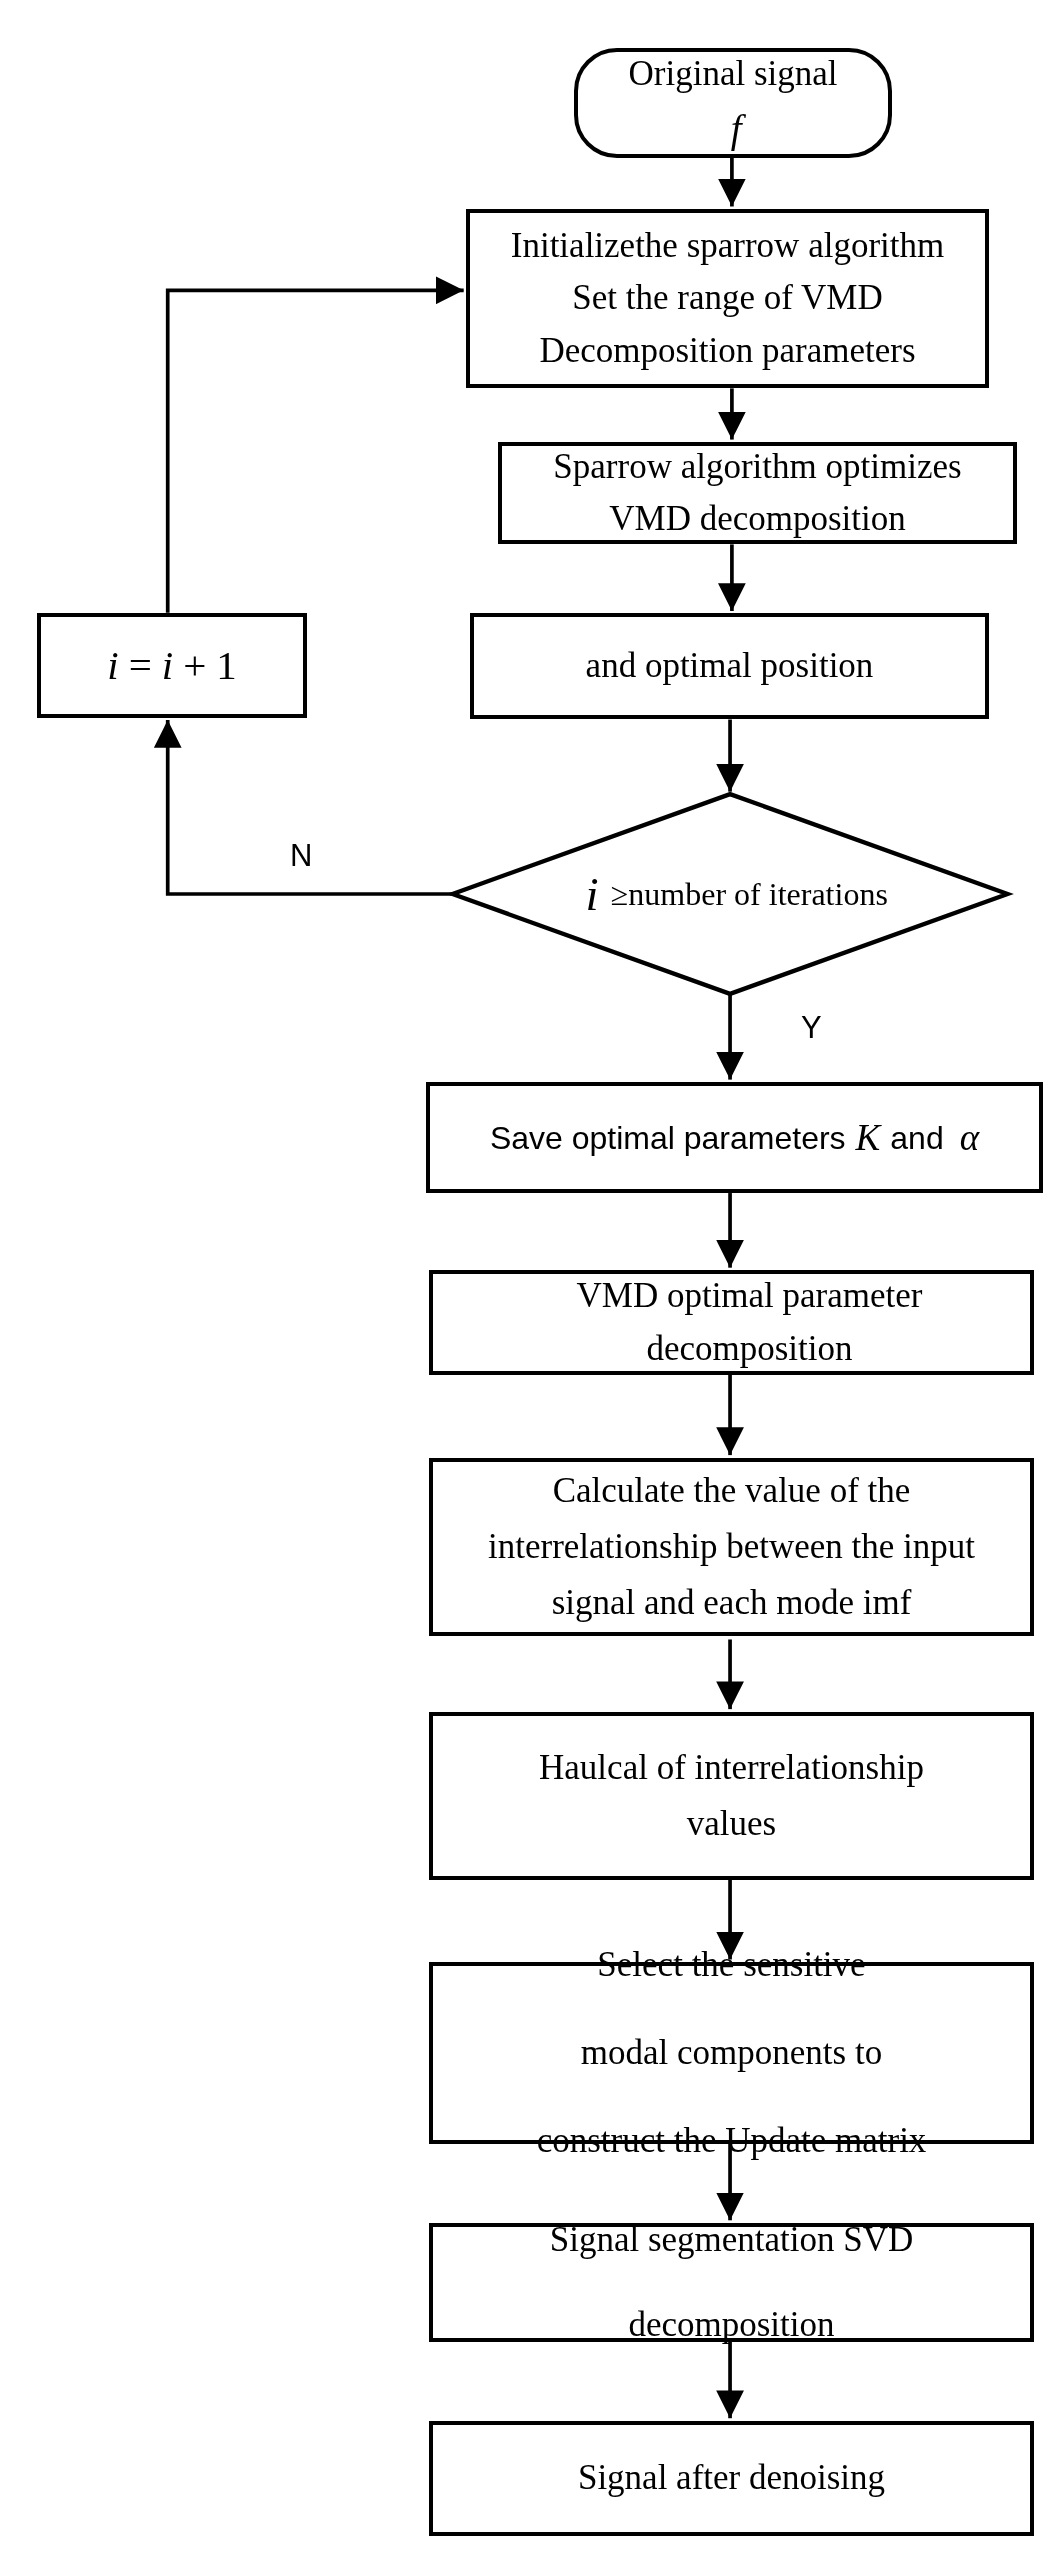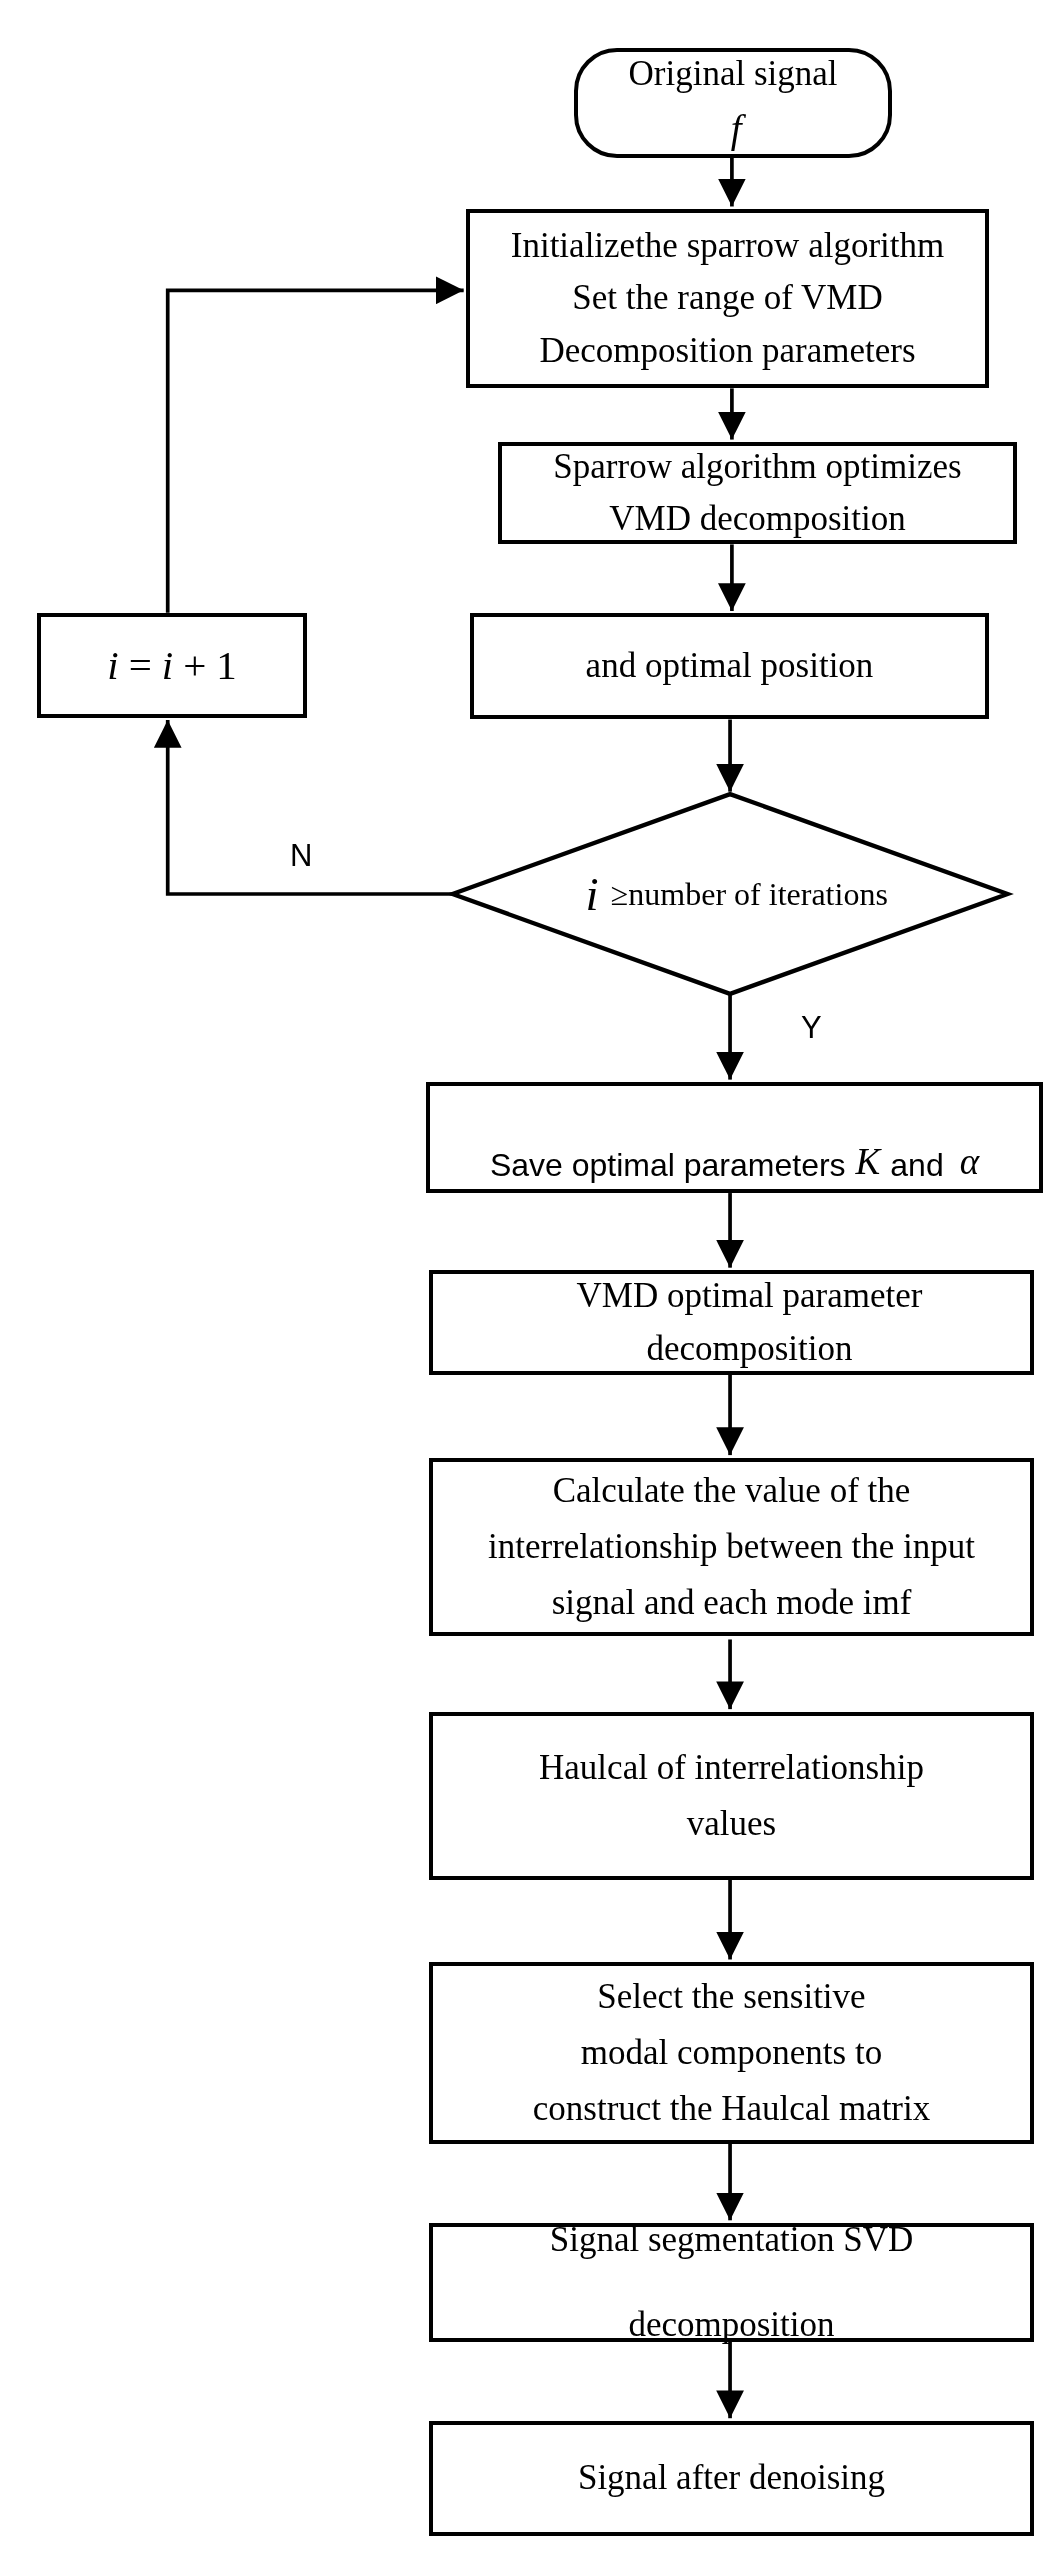--- a/index.html
+++ b/index.html
@@ -47,29 +47,29 @@
   #diamond-text {
     position: absolute;
     left: 453px; top: 794px;
     width: 555px; height: 200px;
     display: flex; align-items: center; justify-content: center;
     text-align: center; font-size: 32px; white-space: nowrap;
   }
   #diamond-text .var { font-style: italic; font-size: 47px; margin-right: 12.3px; }
   #box-save      { left: 426px;  top: 1082px; width: 617px; height: 111px;
                    flex-direction: row; white-space: nowrap;
-                   font-family: "Liberation Sans", sans-serif; font-size: 32px; align-items: flex-end; }
+                   font-family: "Liberation Sans", sans-serif; font-size: 32px; }
   #box-save .var { font-family: "Liberation Serif", serif; font-style: italic;
                    font-size: 37px; margin-left: 10px; }
   #box-save .mid { margin-left: 10px; }
   #box-save .var2 { margin-left: 16px; }
   #box-vmd       { left: 429px;  top: 1270px; width: 605px;  height: 105px; padding-left: 36px; }
   #box-calc      { left: 429px;  top: 1458px; width: 605px;  height: 178px; line-height: 1.6; }
   #box-judge     { left: 429px;  top: 1712px; width: 605px;  height: 168px; line-height: 1.6; }
-  #box-select    { left: 429px;  top: 1962px; width: 605px;  height: 182px; line-height: 1.6; }
+  #box-select    { left: 429px;  top: 1962px; width: 605px;  height: 182px; line-height: 1.6; gap: 32px; }
   #box-svd       { left: 429px;  top: 2223px; width: 605px;  height: 119px; gap: 32px; }
   #box-denoise   { left: 429px;  top: 2421px; width: 605px;  height: 115px; }
   .branch-label {
     position: absolute;
     font-family: "Liberation Sans", sans-serif;
     font-size: 31px;
     line-height: 1;
   }
   #label-n { left: 290px;  top: 840px; }
   #label-y { left: 801px; top: 1012px; }
@@ -159,21 +159,21 @@
   </div>
 
   <div class="node" id="box-judge">
     <div class="tline">Haulcal of interrelationship</div>
     <div class="tline">values</div>
   </div>
 
   <div class="node" id="box-select">
     <div class="tline">Select the sensitive</div>
     <div class="tline">modal components to</div>
-    <div class="tline">construct the Haulcal matrix</div>
+    <div class="tline">construct the Update matrix</div>
   </div>
 
   <div class="node" id="box-svd">
     <div class="tline">Signal segmentation SVD</div>
     <div class="tline">decomposition</div>
   </div>
 
   <div class="node" id="box-denoise">
     <div class="tline">Signal after denoising</div>
   </div>

